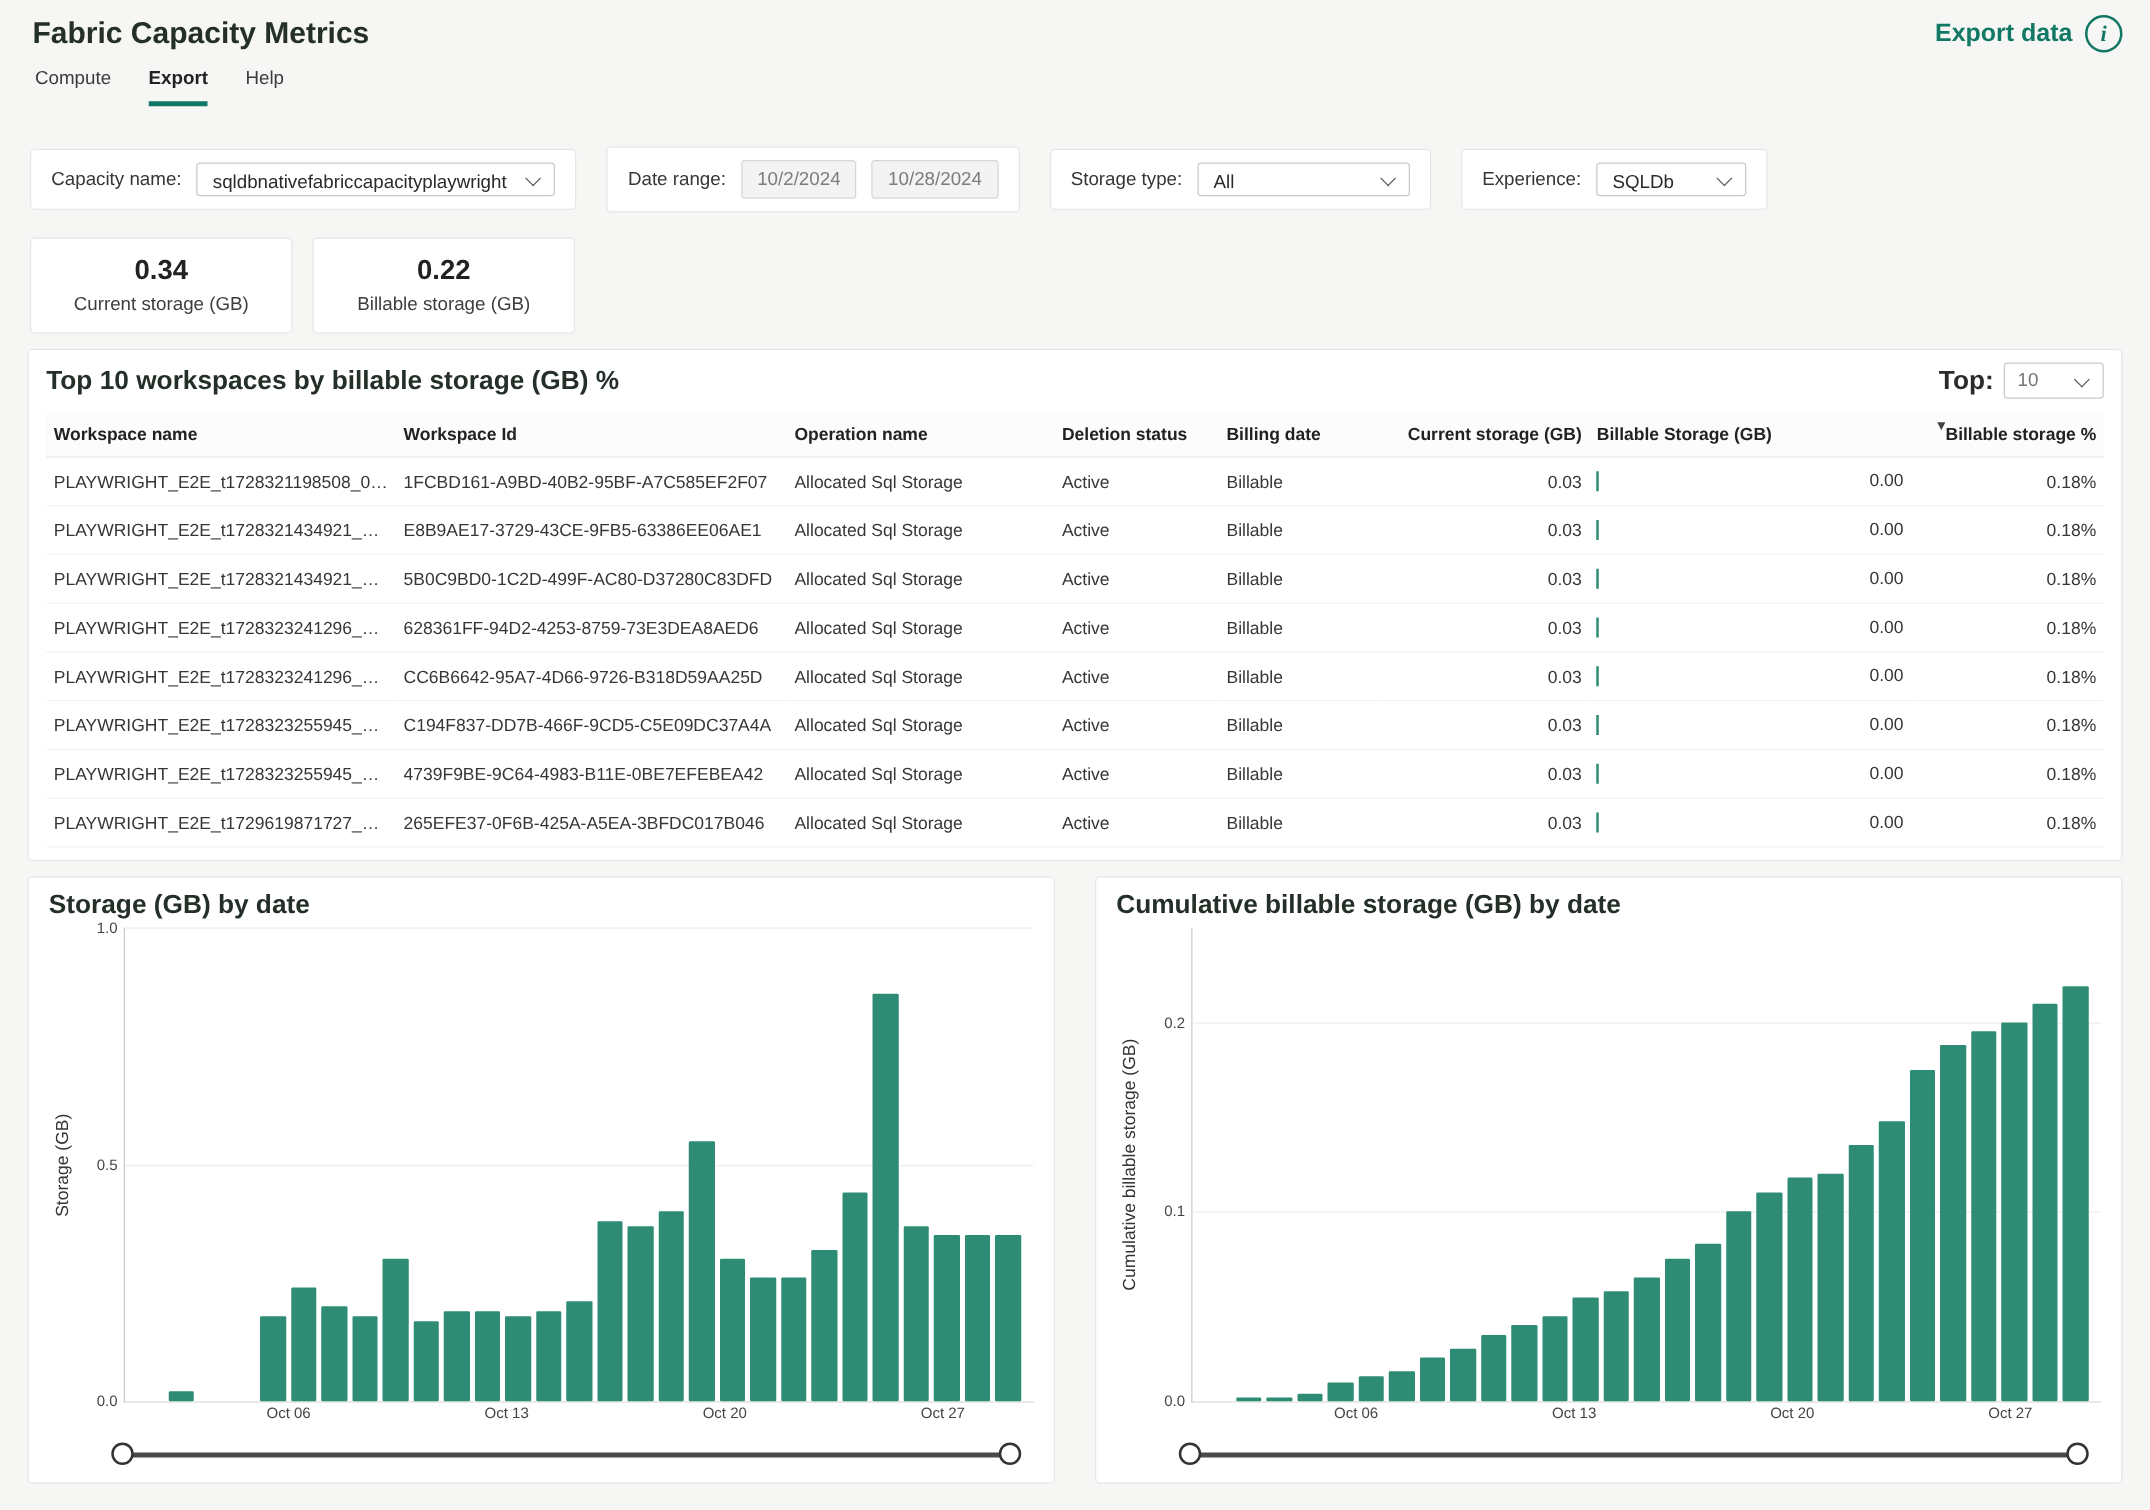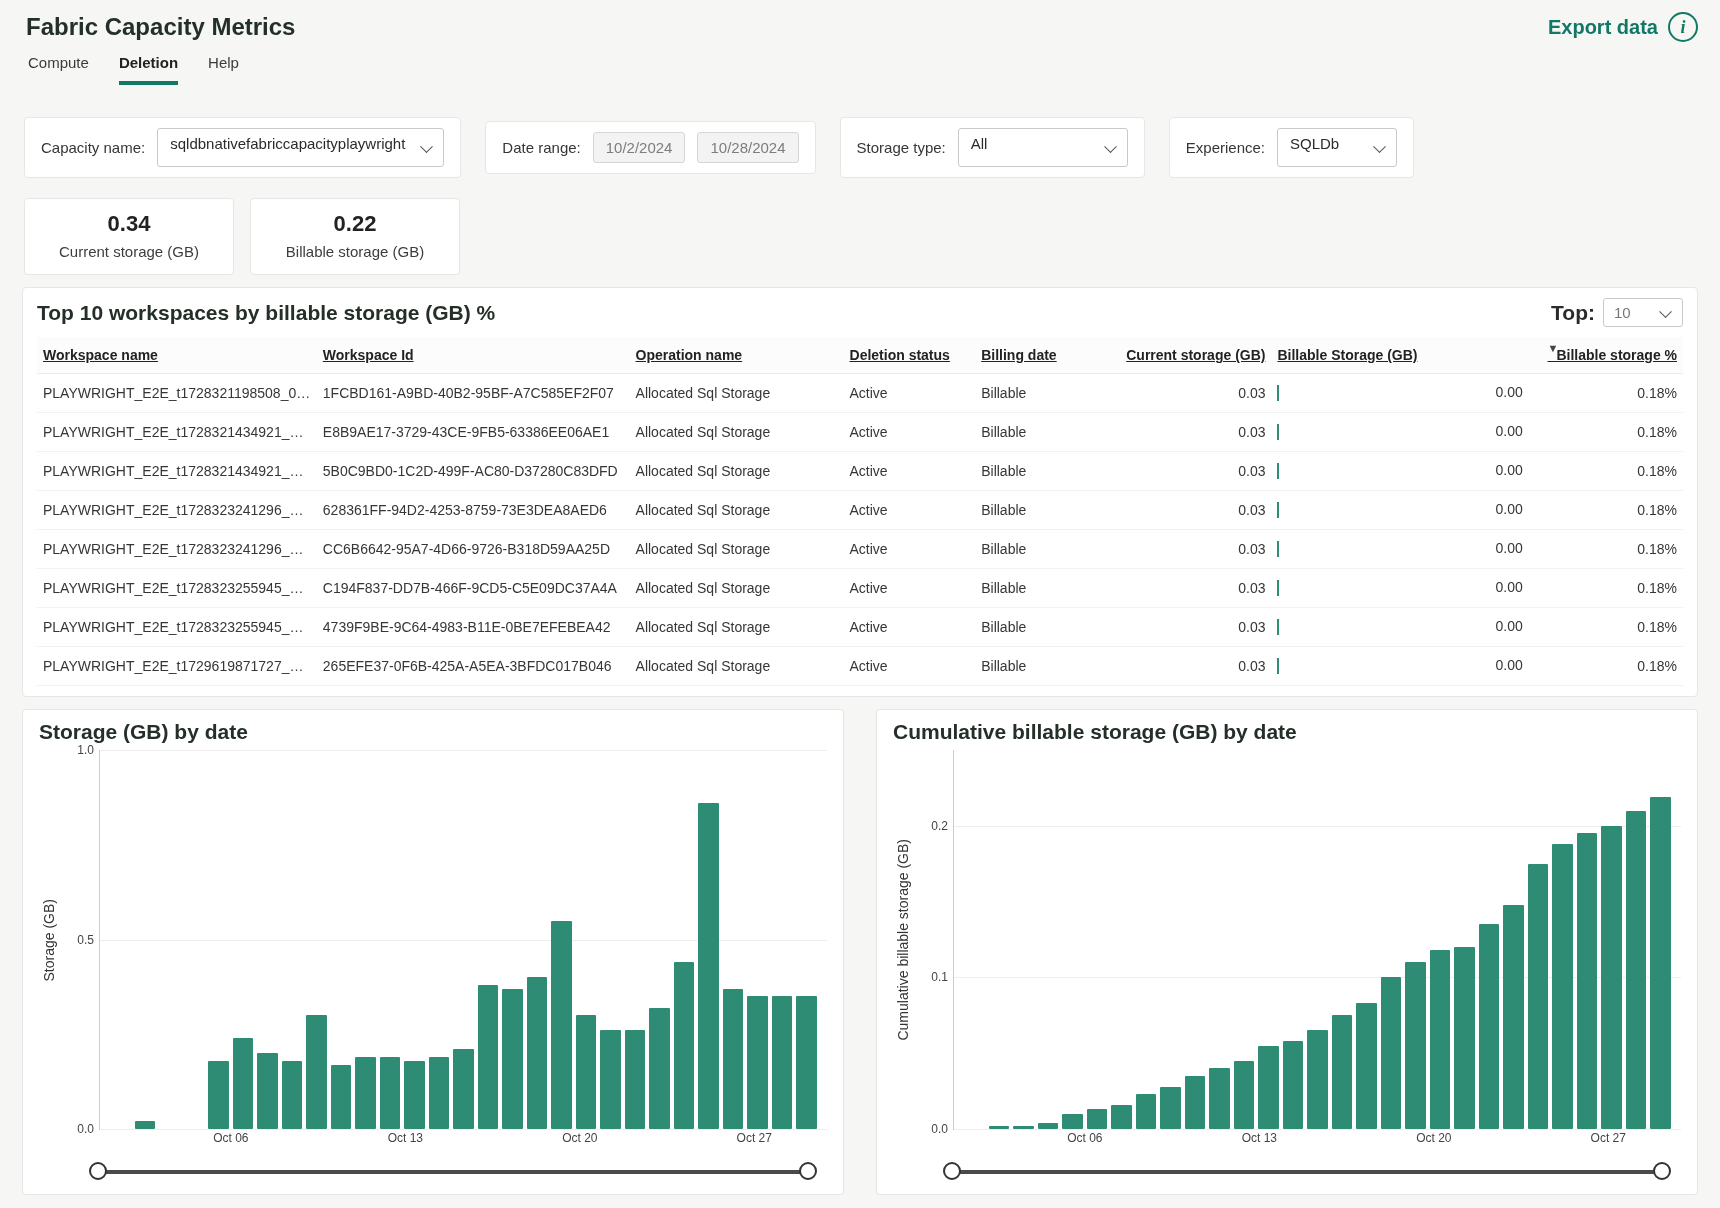--- a/index.html
+++ b/index.html
@@ -63,21 +63,21 @@
     border-radius: 4px;
     padding: 10px 16px;
     display: flex;
     align-items: center;
     gap: 12px;
   }
   .filter-label { font-size: 15px; color: #363636; }
   .dropdown {
     border: 1px solid #c9c9c9;
     border-radius: 3px;
-    padding: 6px 38px 14px 12px;
+    padding: 6px 38px 2px 12px;
     font-size: 15px;
     position: relative;
     background: #fff;
     min-width: 120px;
     cursor: pointer;
   }
   .dropdown.big { min-width: 260px; }
   .dropdown::after {
     content: "";
     position: absolute;
@@ -143,21 +143,20 @@
   }
   table.workspaces th {
     text-align: left;
     font-weight: 600;
     color: #222;
     padding: 10px 6px;
     border-bottom: 1px solid #eaeaea;
     background: #fcfcfc;
     white-space: nowrap;
     overflow: hidden;
-    text-decoration: underline;
   }
   table.workspaces th.right, table.workspaces td.right { text-align: right; }
   table.workspaces td {
     padding: 9px 6px;
     border-bottom: 1px solid #f2f2f2;
     white-space: nowrap;
     overflow: hidden;
     text-overflow: ellipsis;
     color: #363636;
   }
@@ -242,21 +241,21 @@
 <div class="header-row">
   <div class="page-title">Fabric Capacity Metrics</div>
   <div class="export-wrap">
     <span>Export data</span>
     <span class="info-icon">i</span>
   </div>
 </div>
 
 <div class="tabs" id="tabs">
     <div class="tab">Compute</div>
-    <div class="tab active">Deletion</div>
+    <div class="tab active">Export</div>
     <div class="tab">Help</div>
   </div>
 
 <div class="filter-row">
   <div class="filter-box">
     <span class="filter-label">Capacity name:</span>
     <div class="dropdown big">sqldbnativefabriccapacityplaywright</div>
   </div>
   <div class="filter-box">
     <span class="filter-label">Date range:</span>

